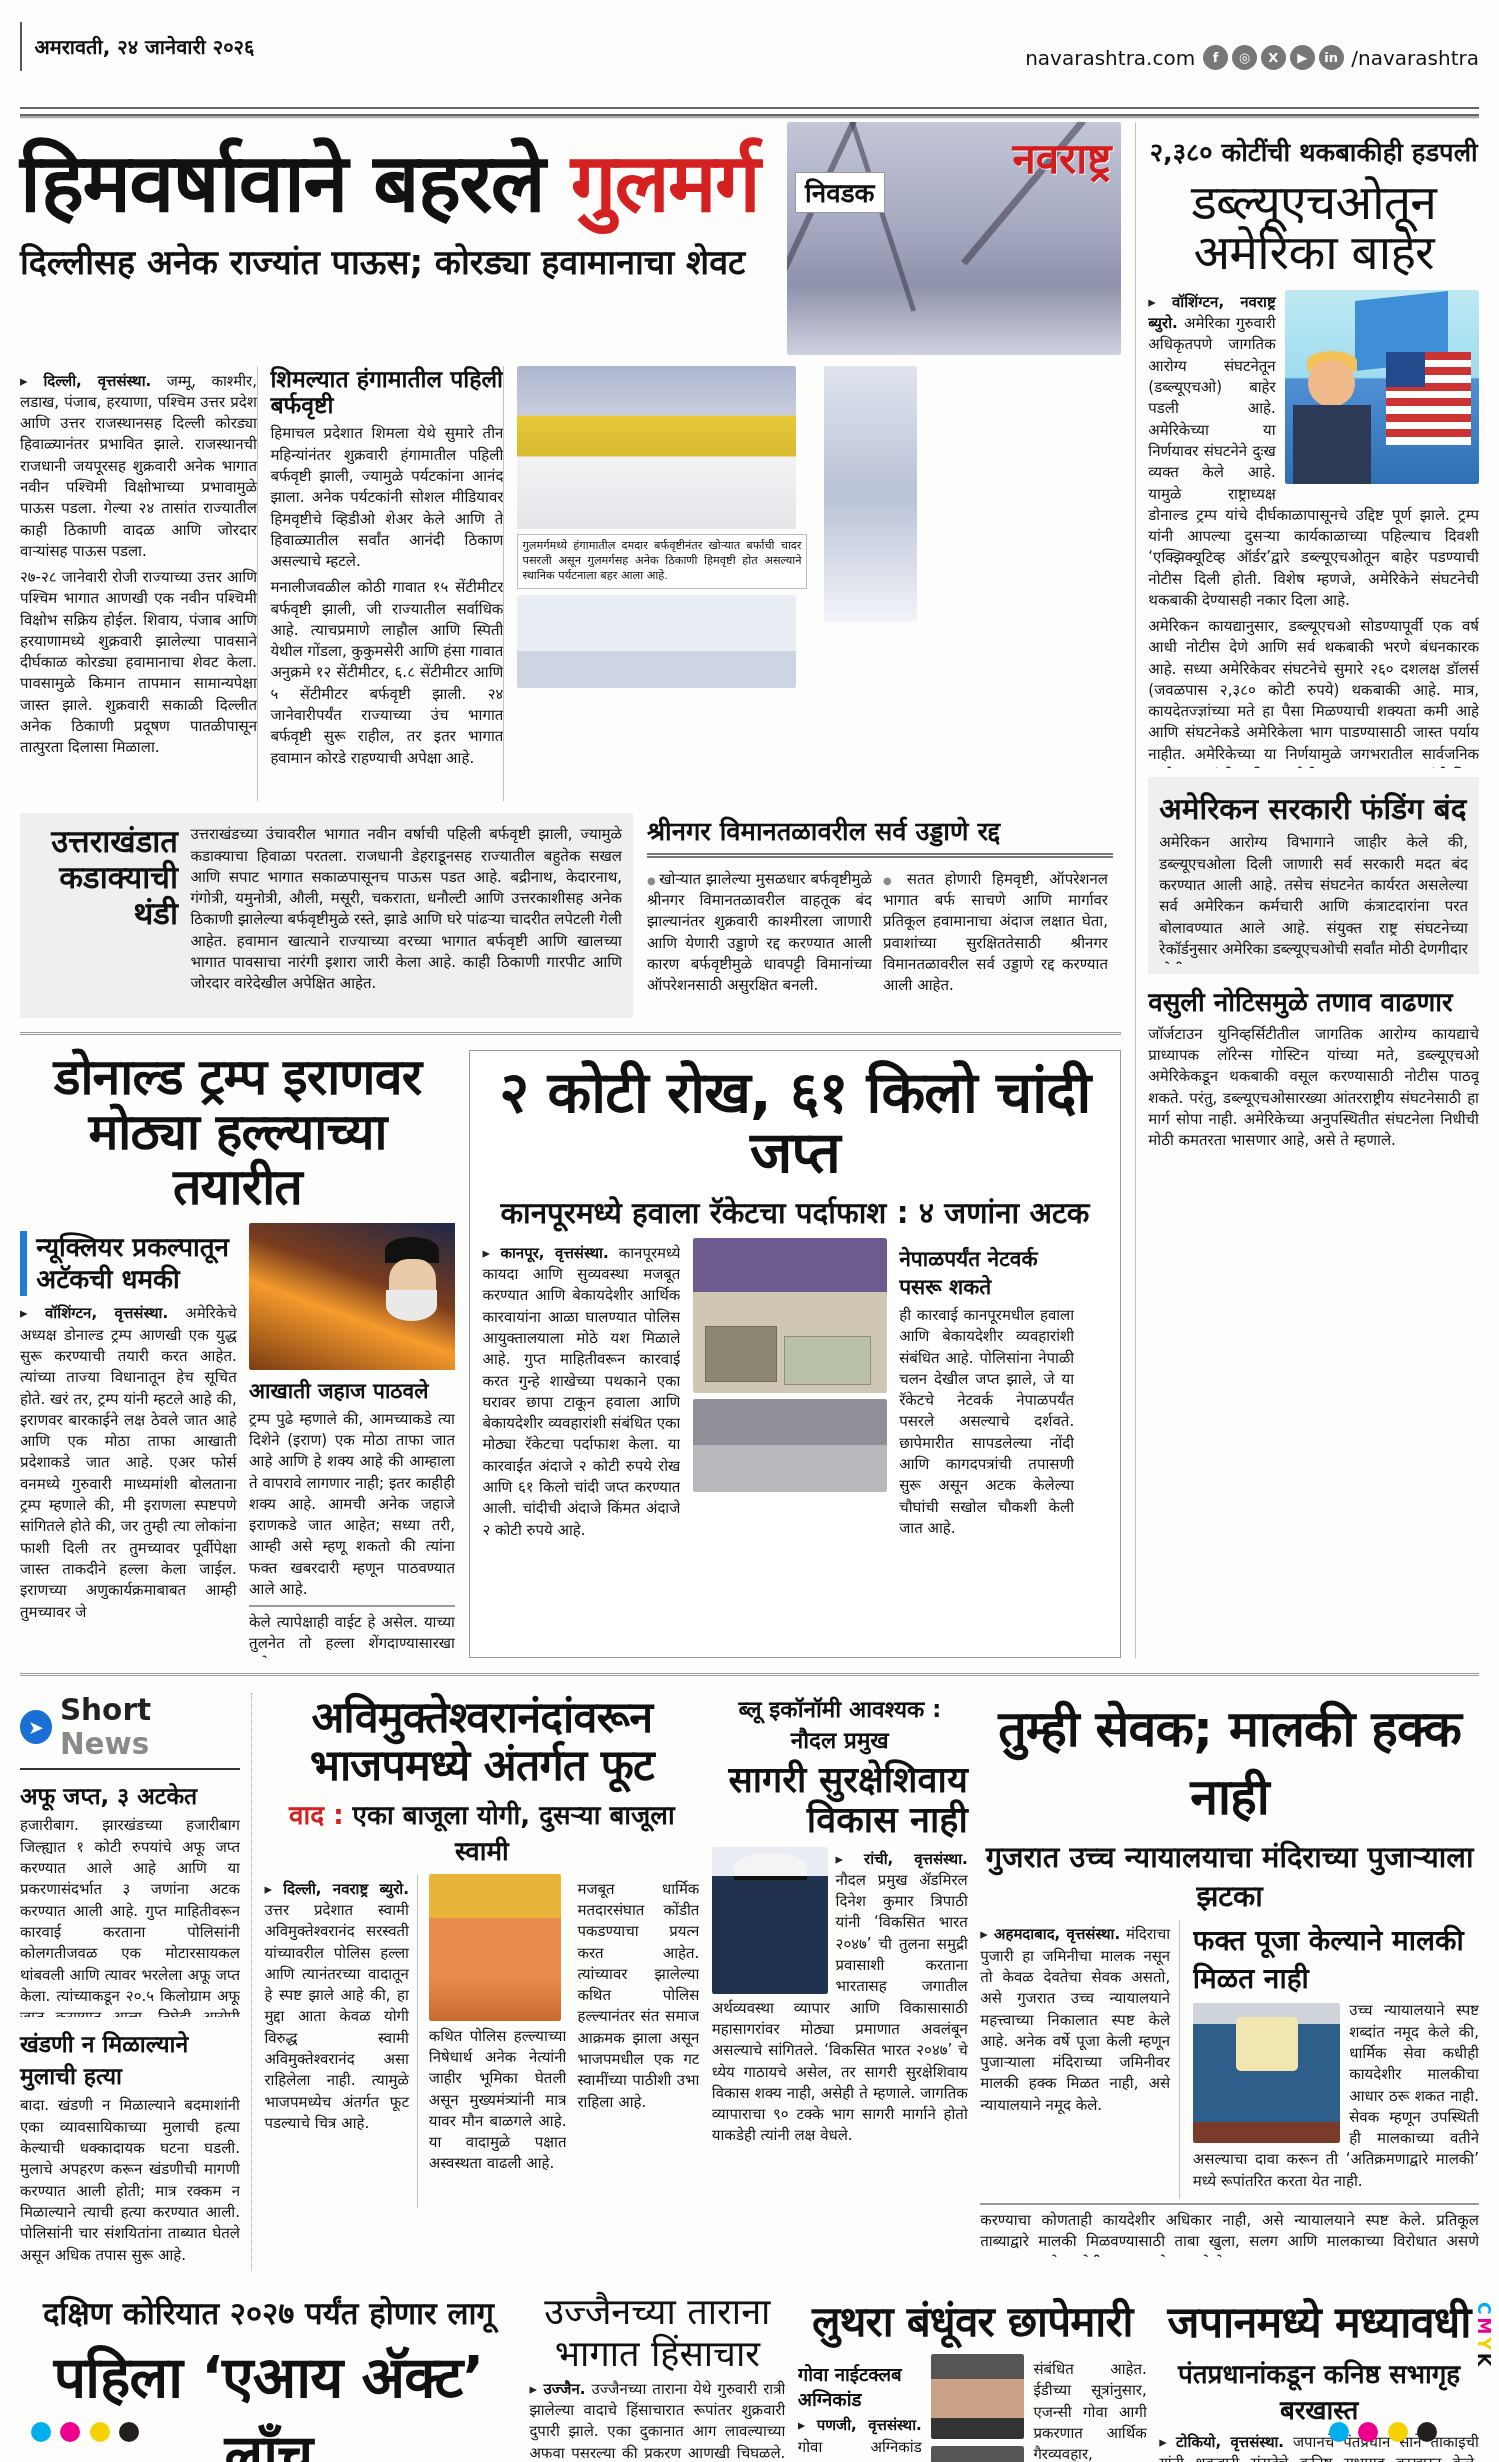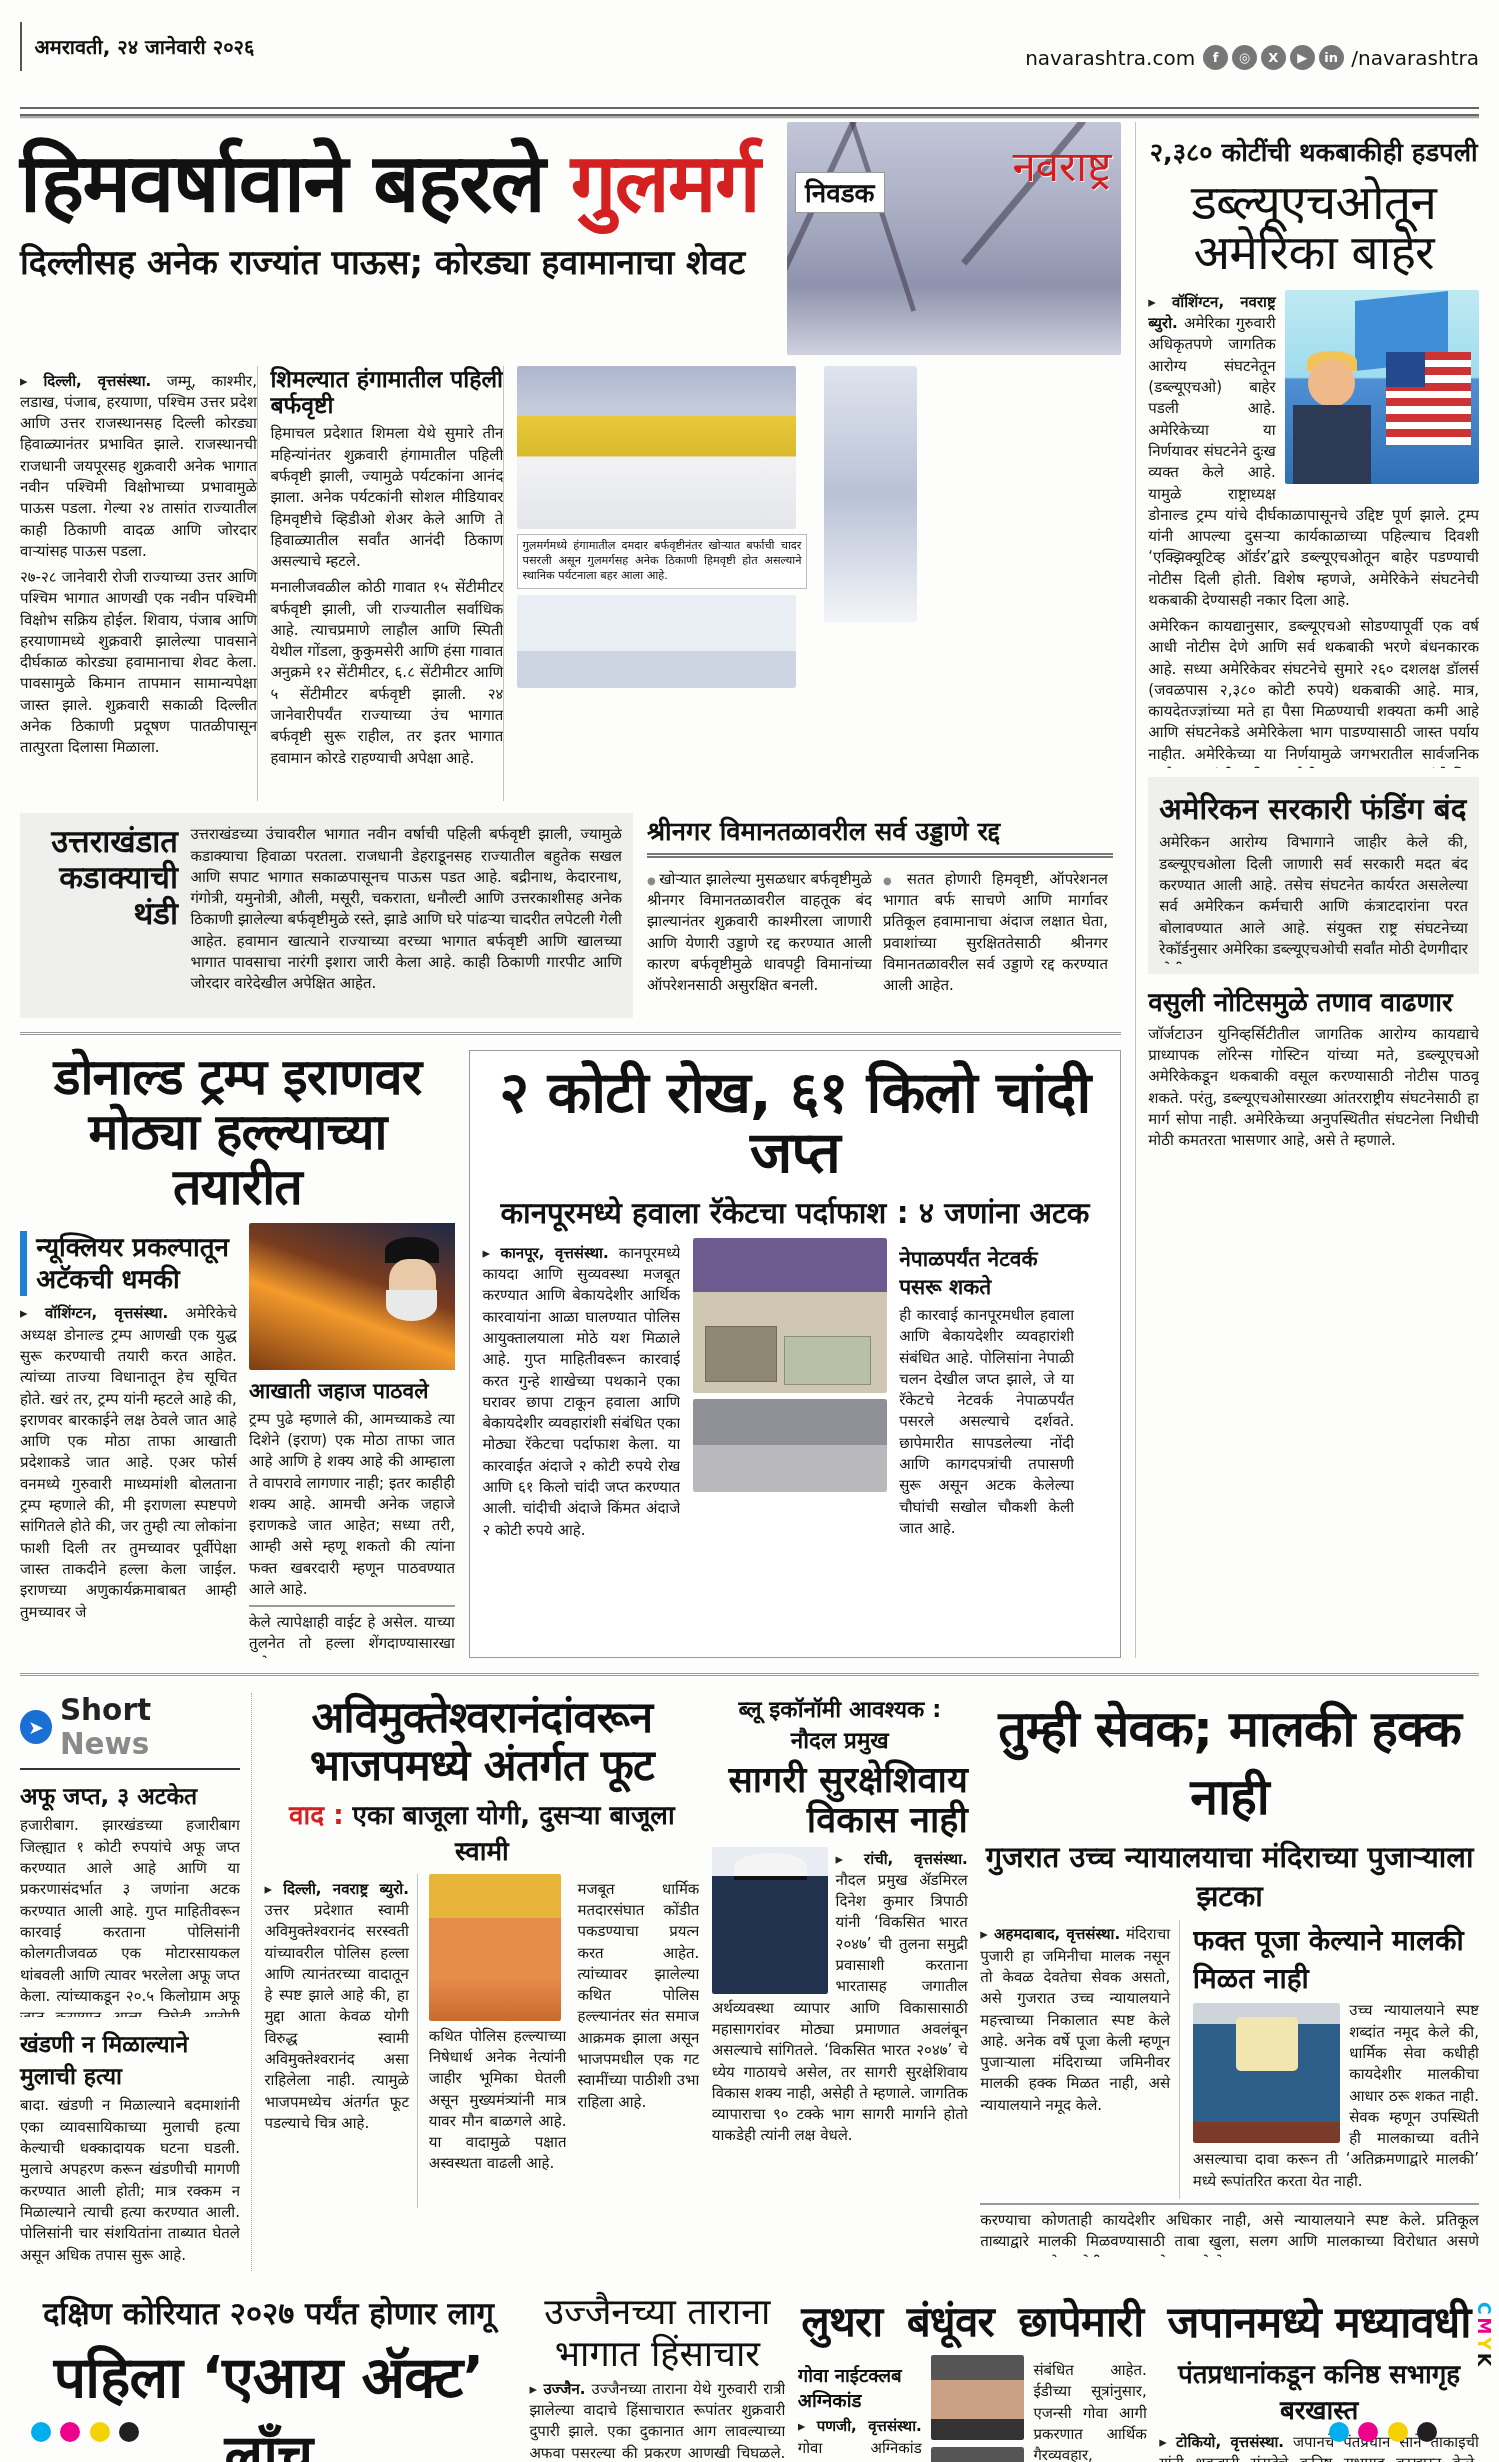--- a/index.html
+++ b/index.html
@@ -27,21 +27,21 @@
   .main-left{width:1102px;}
   .rail{width:331px;border-left:0.8px solid #c2c2c2;padding-left:12.4px;box-sizing:content-box;}
   
   .lead-top{display:flex;gap:11px;}
   .lead-headblock{flex:1;padding-top:20px;}
   .lead-h1{font-size:81px;font-weight:800;letter-spacing:-1.6px;line-height:1.02;white-space:nowrap;}
   .lead-h1 .red{color:#d42020;}
   .lead-deck{font-size:34px;font-weight:800;margin-top:14px;}
   .winterphoto{width:334px;height:233px;background:
       linear-gradient(180deg,#c3c6d8 0%,#a9adc4 40%,#8e92ac 70%,#cfd2de 100%);}
-  .winterphoto .masth{position:absolute;top:14px;right:9.3px;color:#d41c1c;font-weight:400;font-size:42px;
+  .winterphoto .masth{position:absolute;top:6px;right:9.3px;color:#d41c1c;font-weight:700;font-size:42px;
       text-shadow:0.8px 0.8px 0 #fff;}
   .winterphoto .nivadak{position:absolute;top:50px;left:7.8px;background:#fff;color:#111;
       font-weight:800;font-size:26px;padding:1.6px 9.3px;border:0.8px solid #999;}
   .branch{position:absolute;background:#3a3547;transform:rotate(25deg);opacity:.55;}
   .lead-body{display:flex;gap:12.4px;margin-top:11px;}
   .lead-c{width:237px;}
   .lead-cm{width:233px;}
   .shimla-h{font-weight:800;font-size:23px;line-height:1.15;margin-bottom:4.7px;}
   .churchphoto{width:279px;height:163px;background:
       linear-gradient(180deg,#aeb6cf 0%,#c9cede 30%,#e8c93a 31%,#d9b92e 55%,#f2f2f4 56%,#e4e6ea 100%);}
@@ -113,21 +113,21 @@
   .courtphoto{float:left;width:147px;height:140px;margin:3.1px 9.3px 3.1px 0;background:linear-gradient(180deg,#cfd4da 0 15%,#2e5f8a 15% 85%,#7a3b2a 85% 100%);}
   .emblem{position:absolute;top:14px;left:43px;width:62px;height:54px;background:#f2e6b0;border-radius:4.7px;}
   
   .row4{display:flex;gap:12.4px;padding:0 20px;margin-top:20px;}
   .ai{width:497px;}
   .ai-kicker{font-size:31px;font-weight:800;text-align:center;}
   .ai-h{font-size:57px;font-weight:800;text-align:center;letter-spacing:-0.8px;margin:3.1px 0 7.8px 0;}
   .ujj{width:256px;}
   .ujj-h{font-size:36px;font-weight:400;text-align:center;line-height:1.15;}
   .lut{width:349px;}
-  .lut-h{font-size:42px;font-weight:800;text-align:center;letter-spacing:-0.8px;font-family:Liberation Mono, monospace;}
+  .lut-h{font-size:42px;font-weight:800;text-align:center;letter-spacing:-0.8px;}
   .lut-cols{display:flex;gap:9.3px;margin-top:6.2px;}
   .port{width:93px;height:85px;background:linear-gradient(180deg,#555 0 30%,#caa184 30% 75%,#333 75% 100%);margin-bottom:6.2px;}
   .jap{flex:1;}
   .jap-h{font-size:43px;font-weight:800;text-align:center;letter-spacing:-0.8px;}
   .jap-deck{font-size:26px;font-weight:800;text-align:center;margin:4.7px 0;}
   
   .regdots{position:absolute;bottom:20px;display:flex;gap:9.3px;}
   .regdots span{width:20px;height:20px;border-radius:50%;}
   .cmyk-side{position:absolute;right:4.7px;bottom:93px;writing-mode:vertical-rl;font-weight:800;font-size:17px;letter-spacing:3.1px;}
   .cmyk-side b:nth-child(1){color:#00aeef}.cmyk-side b:nth-child(2){color:#ec008c}

